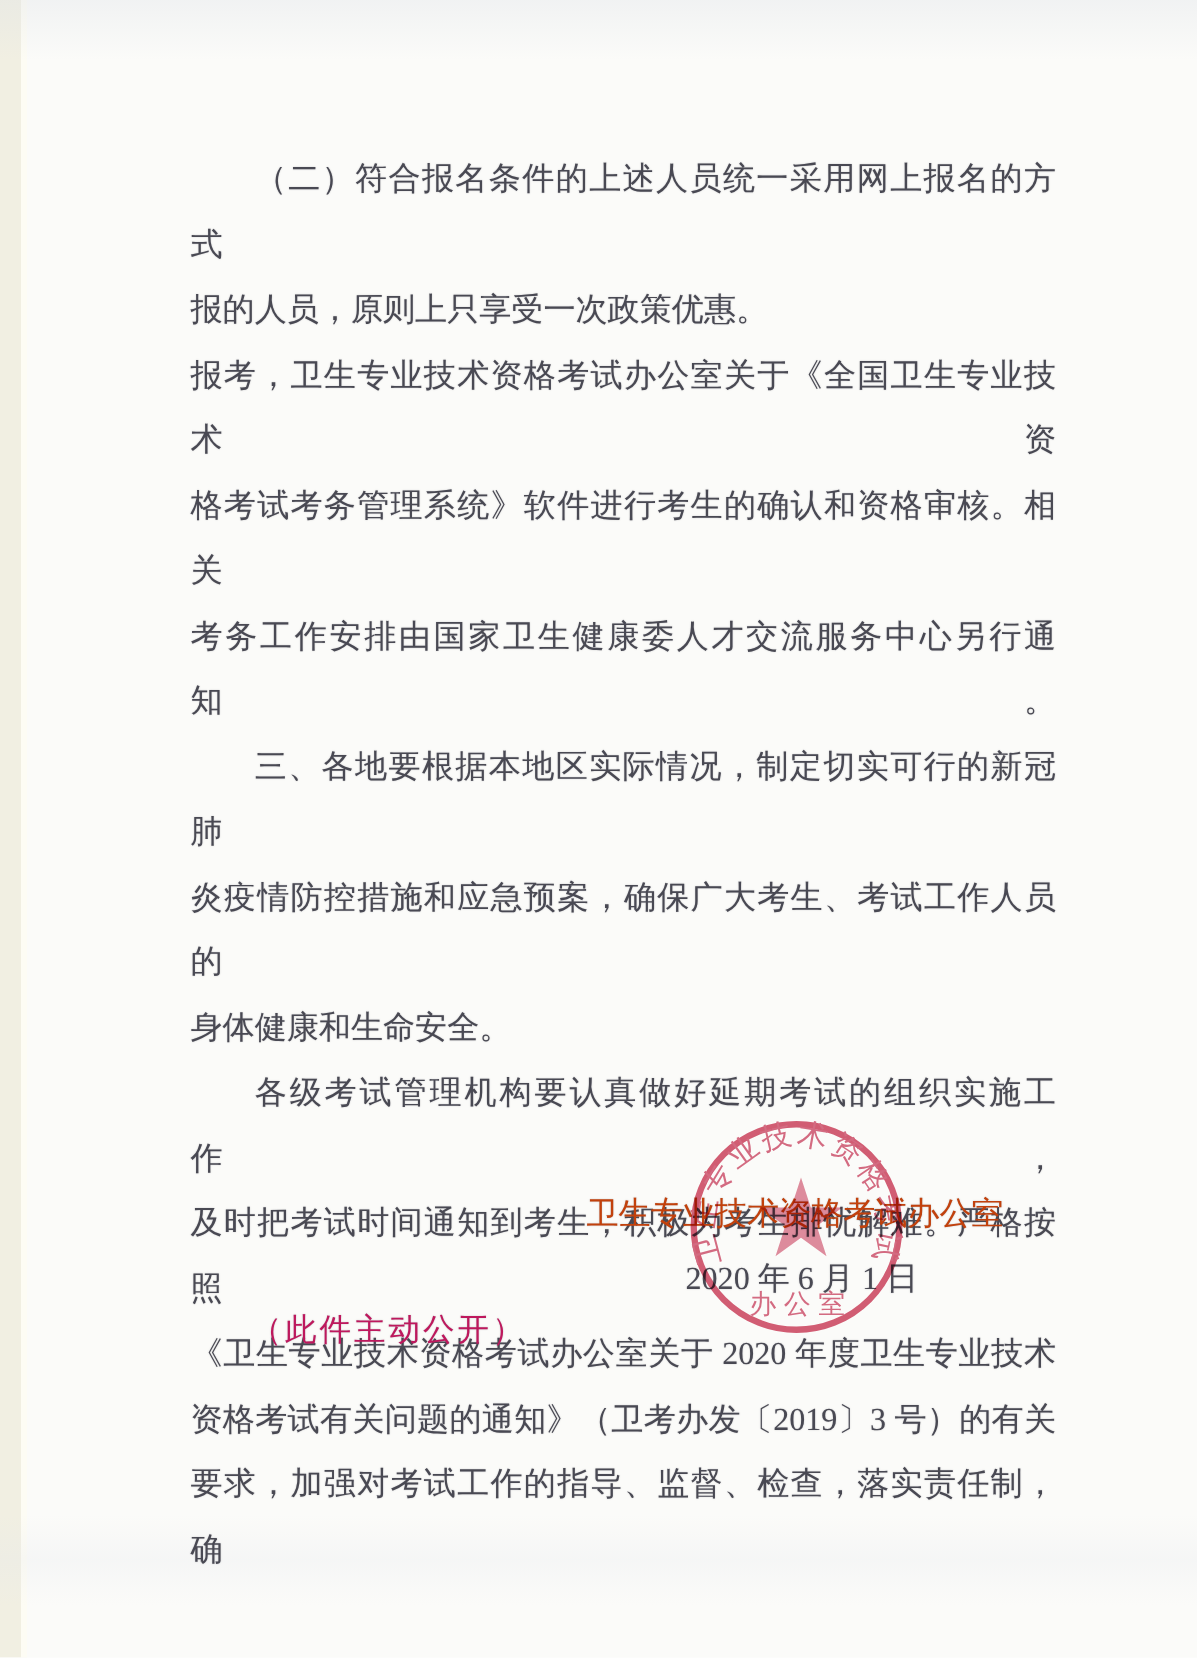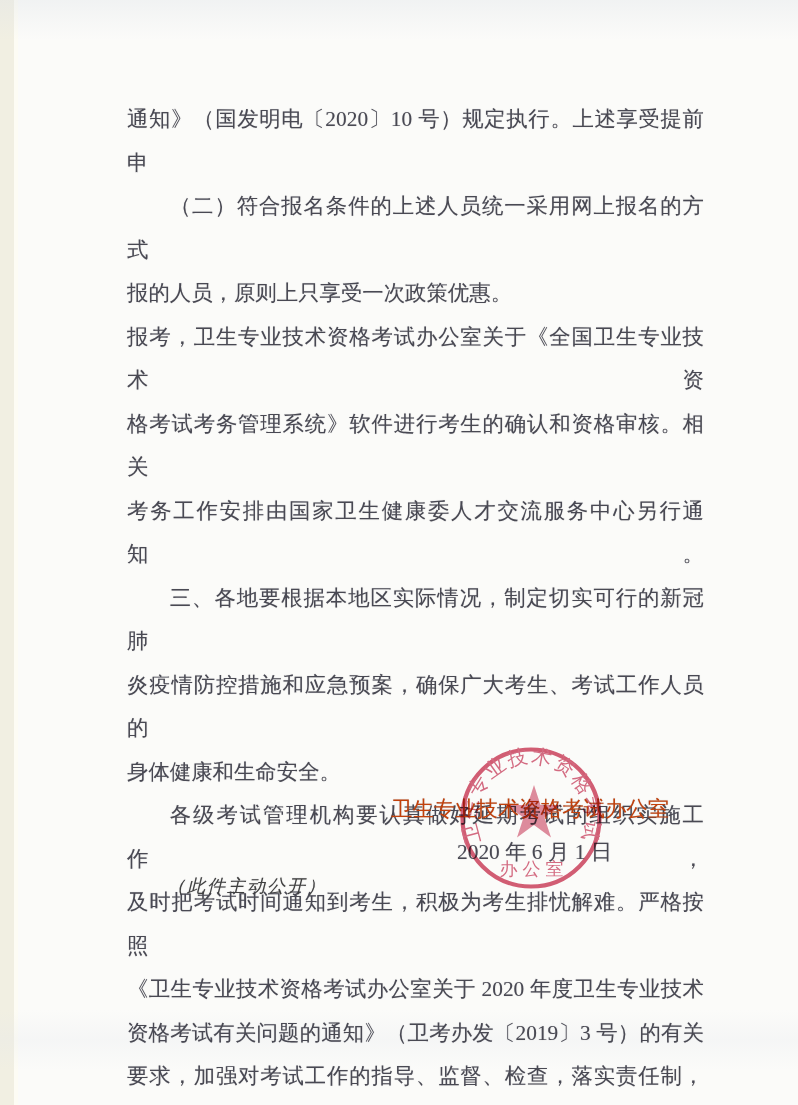--- a/index.html
+++ b/index.html
@@ -51,24 +51,23 @@
     white-space:nowrap;
   }
   .sig-date{
     position:absolute;left:457px;top:839px;
     font-size:21.4px;line-height:26px;color:#494953;
     text-shadow:0 0 1px rgba(73,73,83,0.35);
     white-space:nowrap;
   }
   .public-note{
     position:absolute;left:167px;top:873px;
-    font-size:18px;line-height:26px;letter-spacing:2px;color:#404040;
+    font-size:21px;line-height:26px;letter-spacing:2px;color:#be185d;
     text-shadow:0 0 1px rgba(73,73,83,0.35);
     white-space:nowrap;
-    font-style:italic;
   }
   
   .seal{
     position:absolute;left:459px;top:746px;
     mix-blend-mode:multiply;
     opacity:0.92;
     filter:blur(0.3px);
   }
   .seal-ring{fill:none;stroke-width:4.2px;}
   .seal-arc{
@@ -83,21 +82,20 @@
 </style>
 </head>
 <body>
 
 <div class="edge-band"></div>
 <div class="edge-line"></div>
 <div class="scan-tint-top"></div>
 <div class="scan-tint-bottom"></div>
 
 <div class="doc-body">
-  <div class="line fill">通知》（国发明电〔2020〕10 号）规定执行。上述享受提前申</div>
   <div class="line fill indent">（二）符合报名条件的上述人员统一采用网上报名的方式</div>
   <div class="line">报的人员，原则上只享受一次政策优惠。</div>
   <div class="line fill">报考，卫生专业技术资格考试办公室关于《全国卫生专业技术资</div>
   <div class="line fill">格考试考务管理系统》软件进行考生的确认和资格审核。相关</div>
   <div class="line fill">考务工作安排由国家卫生健康委人才交流服务中心另行通知。</div>
   <div class="line fill indent">三、各地要根据本地区实际情况，制定切实可行的新冠肺</div>
   <div class="line fill">炎疫情防控措施和应急预案，确保广大考生、考试工作人员的</div>
   <div class="line">身体健康和生命安全。</div>
   <div class="line fill indent">各级考试管理机构要认真做好延期考试的组织实施工作，</div>
   <div class="line fill">及时把考试时间通知到考生，积极为考生排忧解难。严格按照</div>

